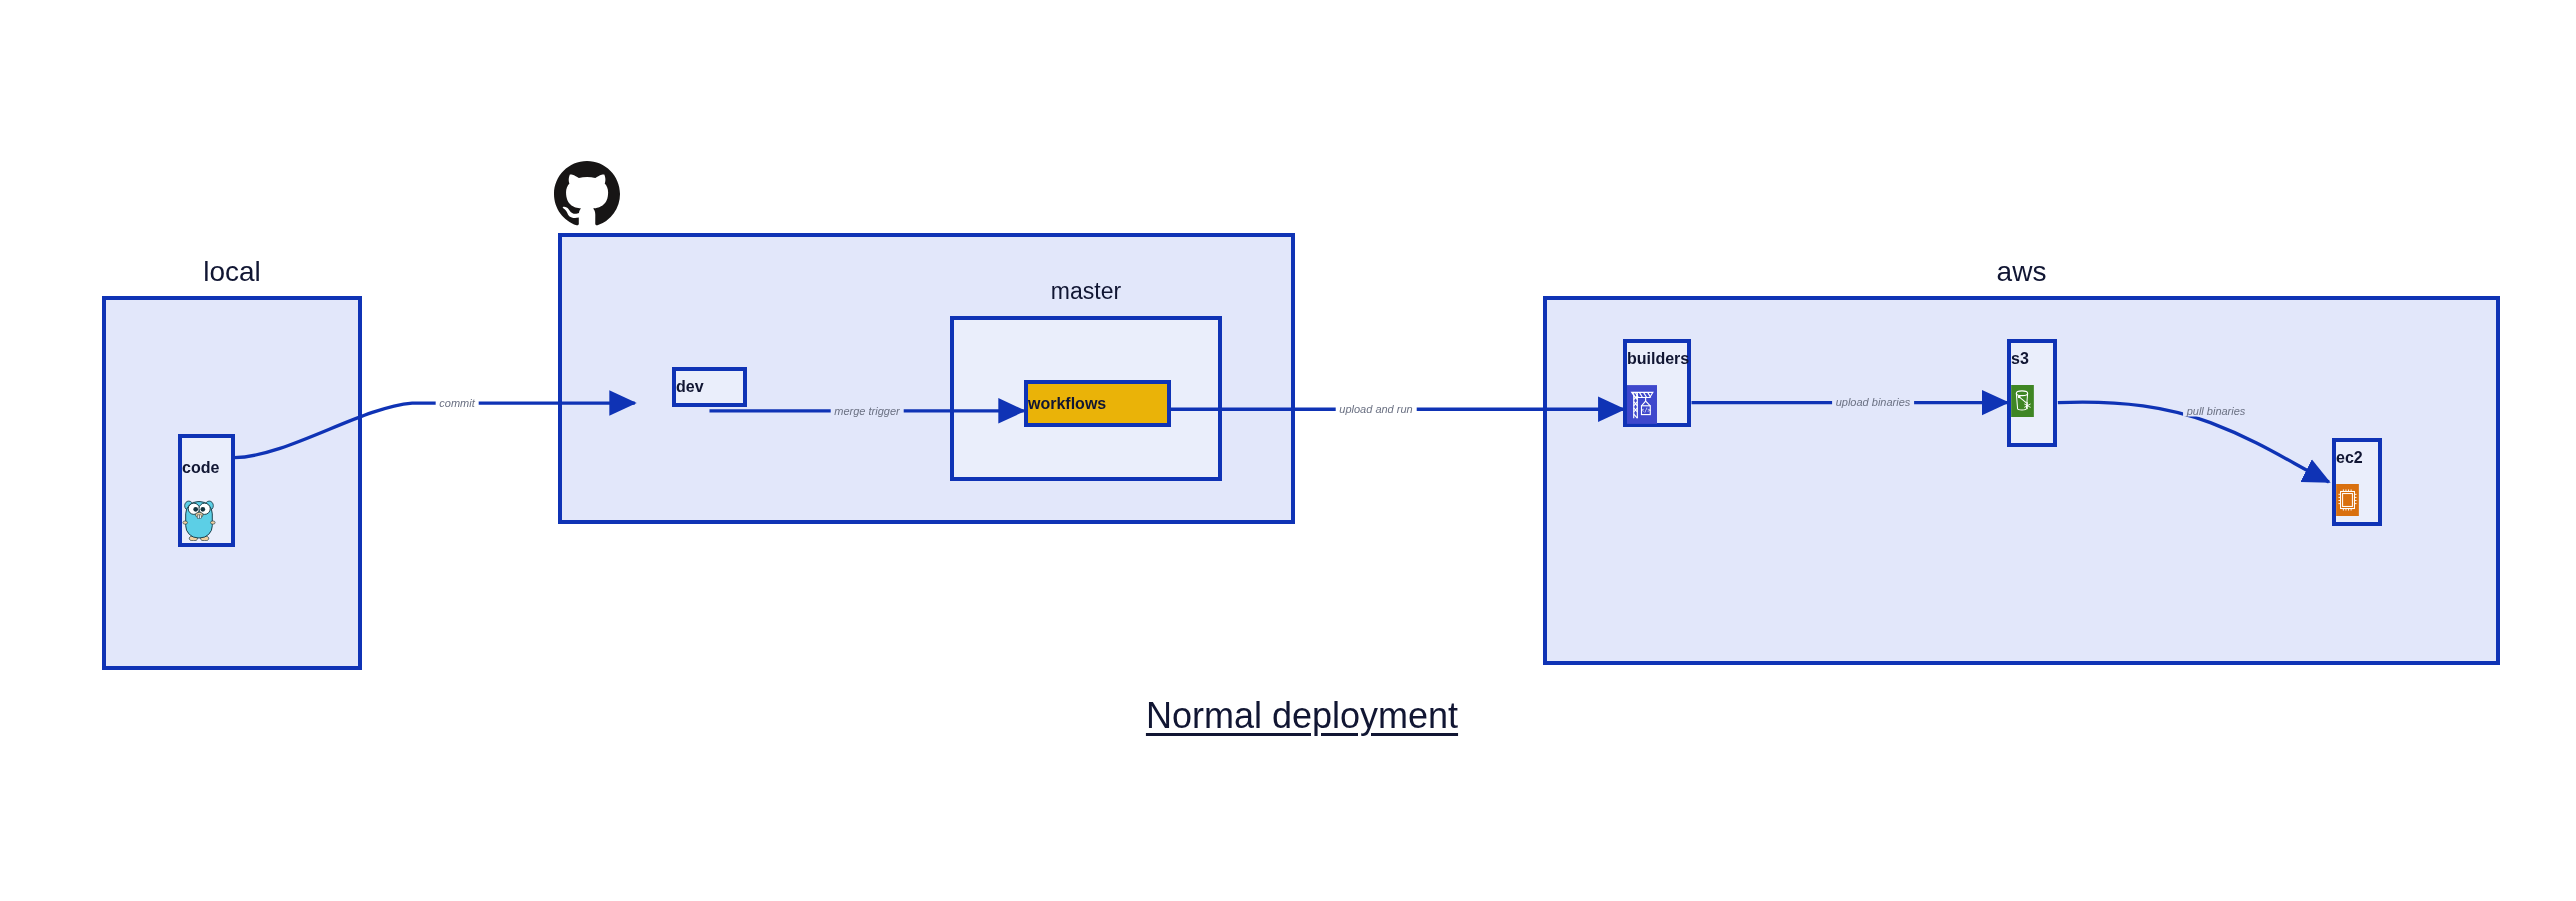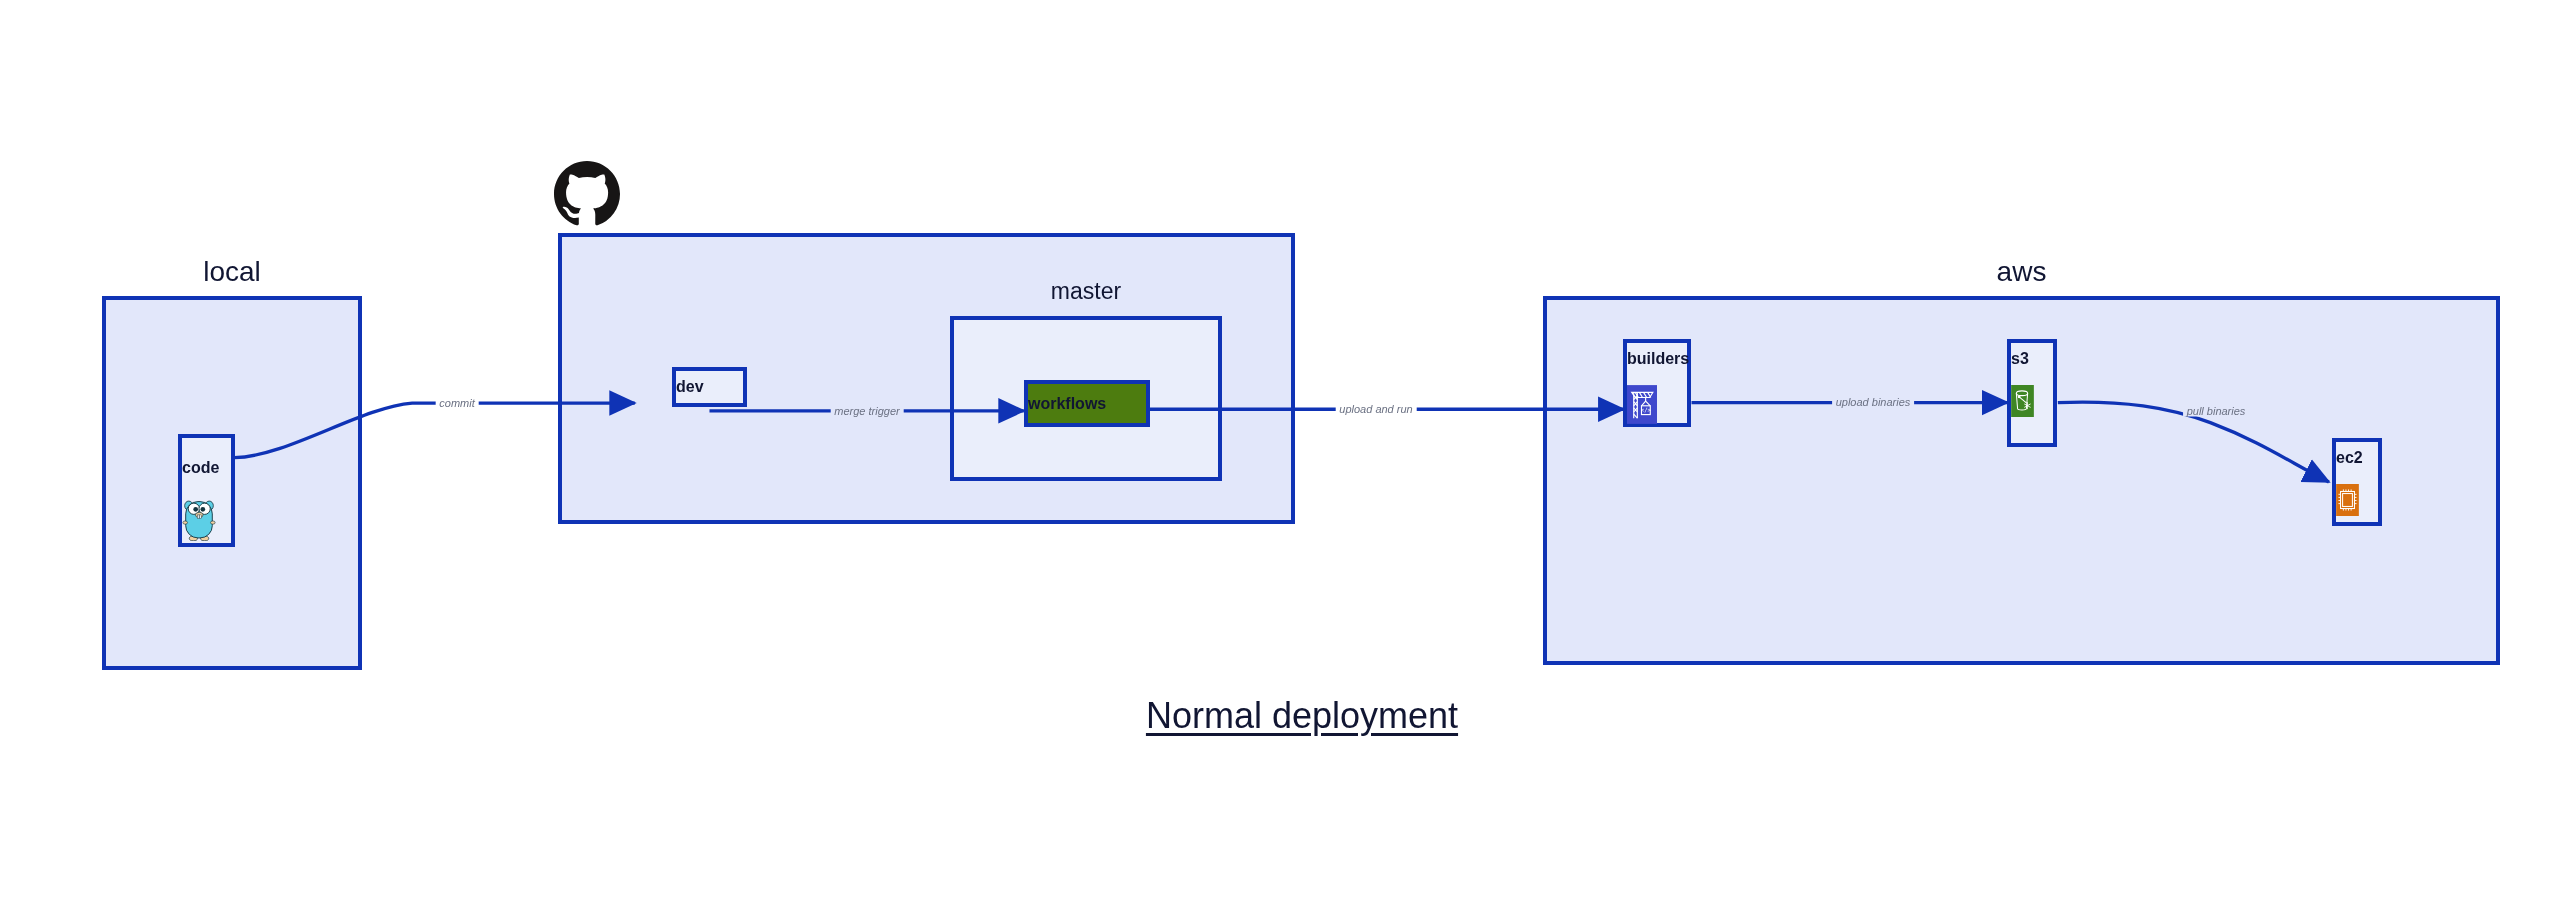--- a/index.html
+++ b/index.html
@@ -113,21 +113,21 @@
         <rect x="30" y="35" width="3.2" height="7" fill="#ffffff" stroke="#16353f" stroke-width="0.9"></rect>
         <rect x="34" y="35" width="3.2" height="7" fill="#ffffff" stroke="#16353f" stroke-width="0.9"></rect>
       </svg>
     </div>
   </div>
 
   <div class="node" style="left:635px;top:367px;width:75px;height:40px;justify-content:center;margin-left:37px;">
     <div class="node-label" style="margin-top:0;">dev</div>
   </div>
 
-  <div class="node" style="left:1024px;top:380px;width:126px;height:47px;justify-content:center;background:#4d7c0f;">
+  <div class="node" style="left:1024px;top:380px;width:147px;height:47px;justify-content:center;background:#eab308;">
     <div class="node-label" style="margin-top:0;">workflows</div>
   </div>
 
   <div class="node" style="left:1623px;top:339px;width:68px;height:88px;">
     <div class="node-label" style="margin-top:8.2px;">builders</div>
     <div class="node-icon" style="margin-top:6.2px;">
       <svg width="30" height="39" viewBox="0 0 58 75">
         <rect x="0" y="0" width="58" height="75" fill="#3f48cc"></rect>
         <g fill="none" stroke="#ffffff" stroke-width="2.2">
 

